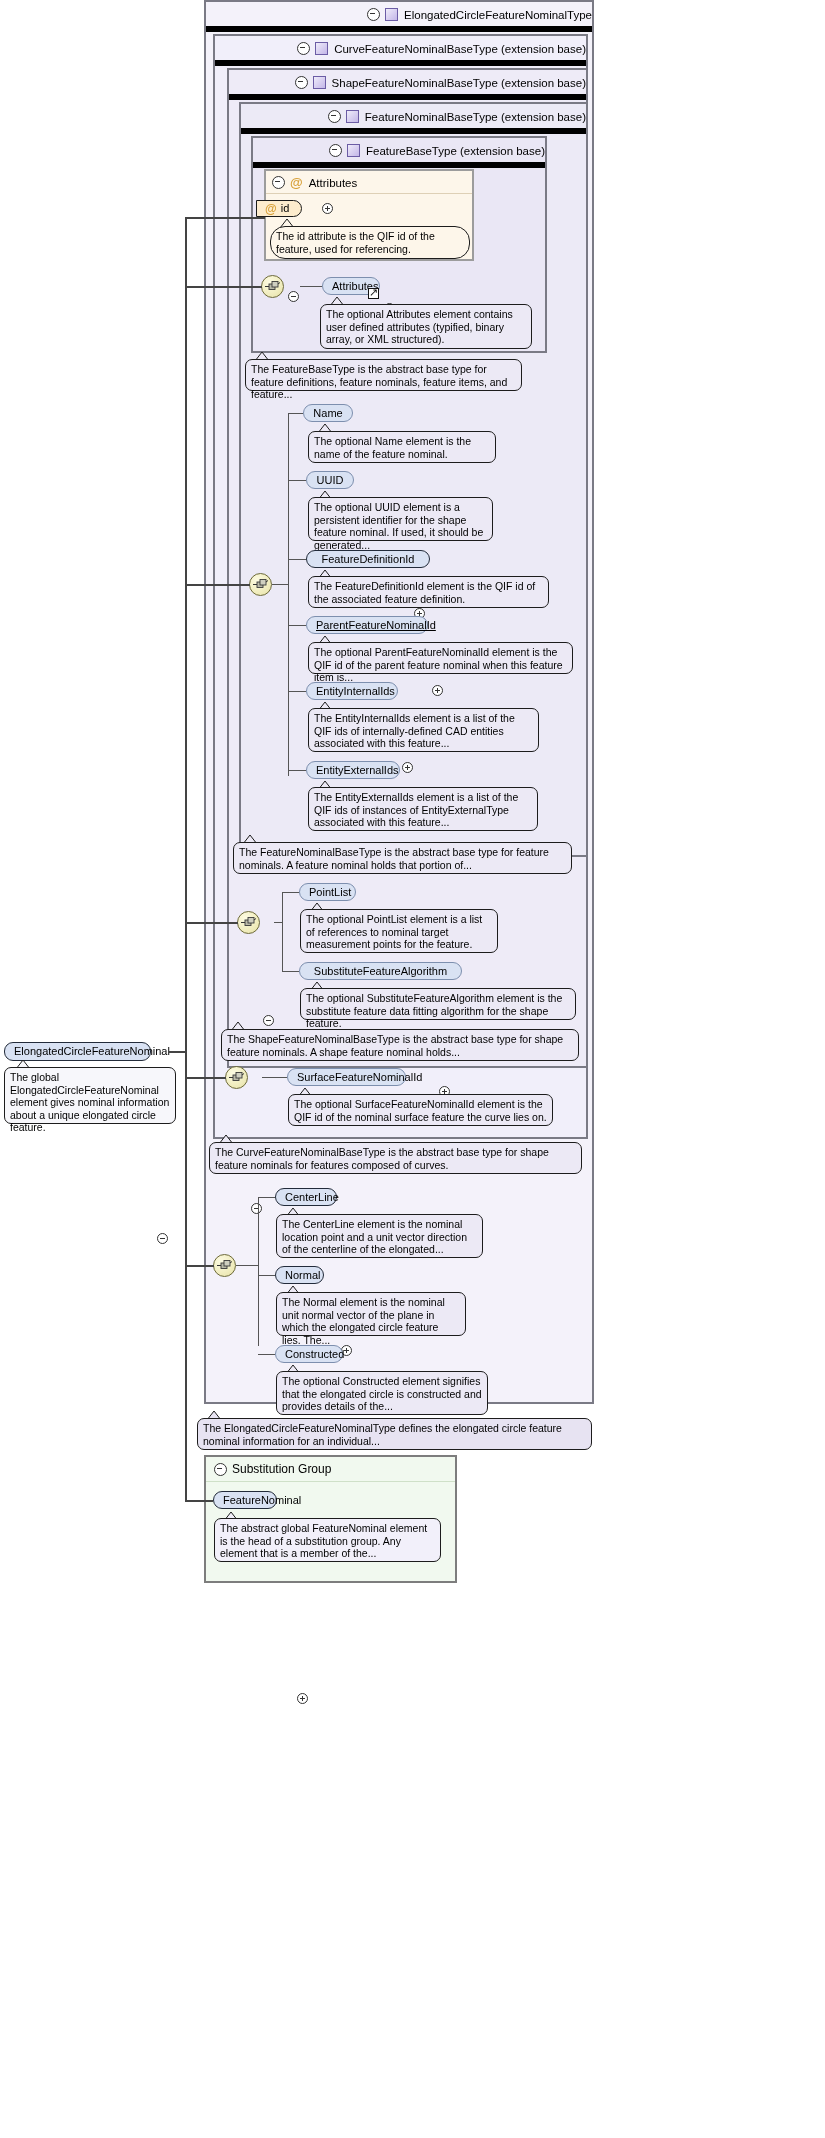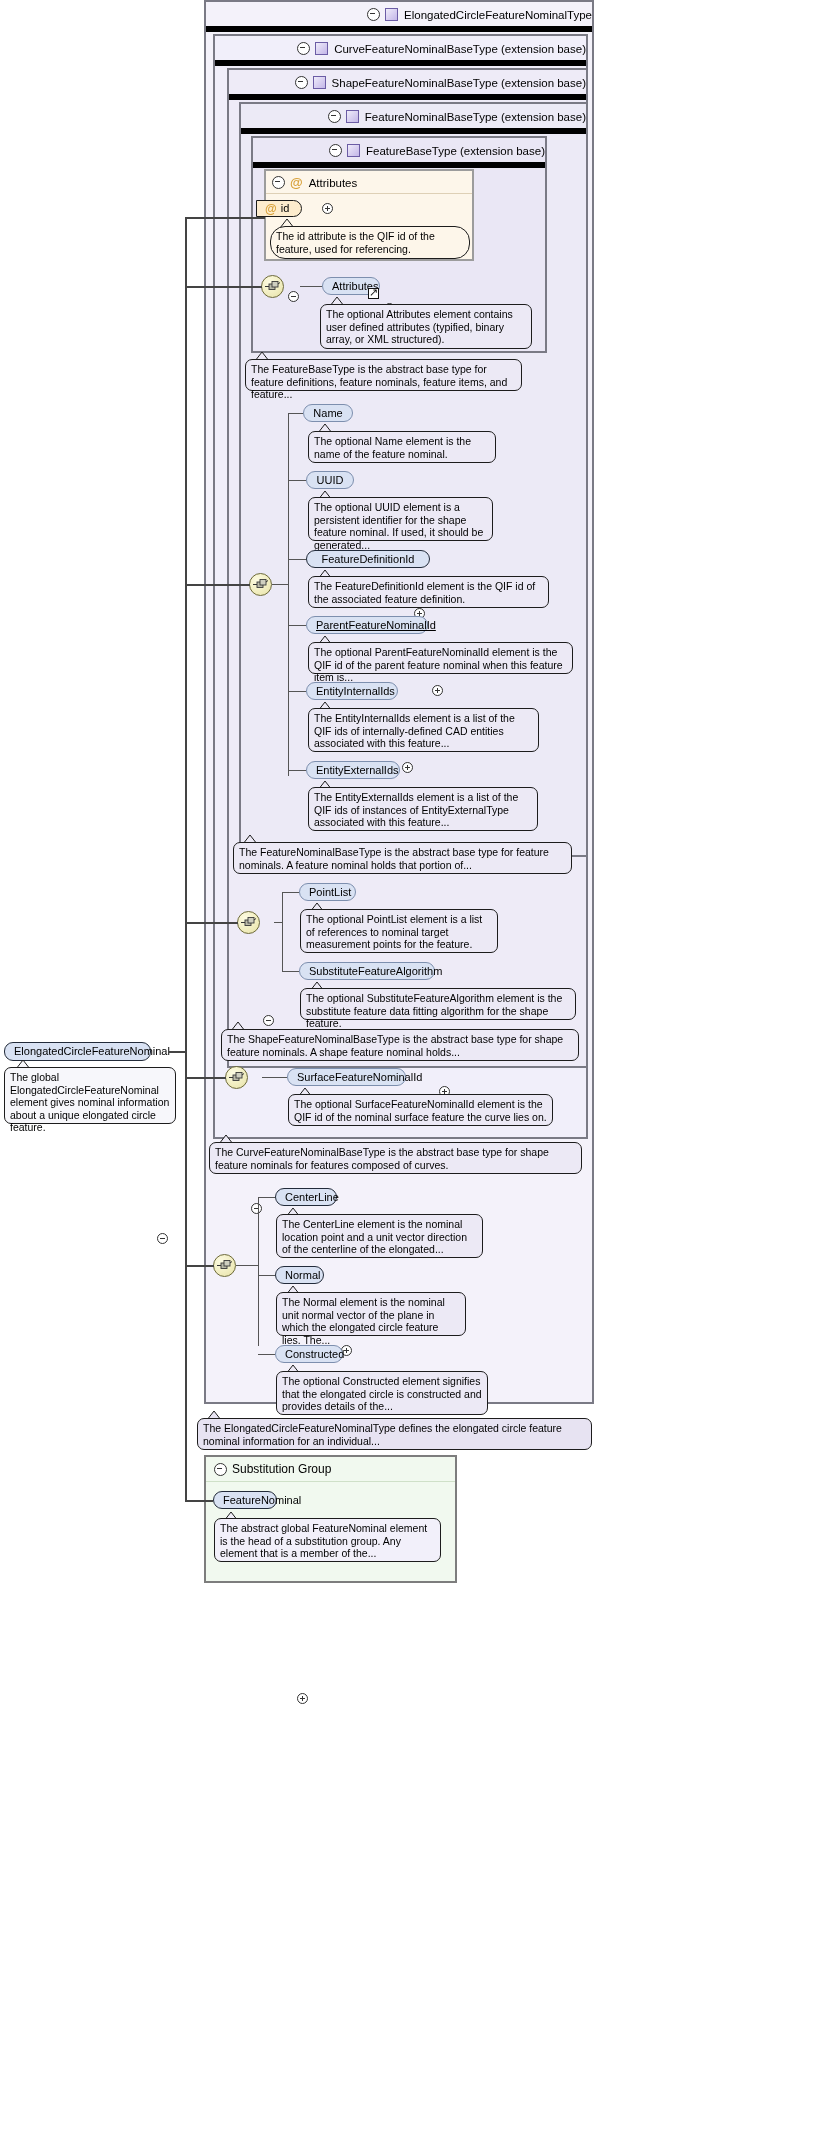--- a/index.html
+++ b/index.html
@@ -433,21 +433,21 @@
   <div class="abs ptr" style="left:310px; top:903px;">
     <svg width="16" height="9" viewBox="0 0 16 9">
         <path d="M0 9 L7 0 L14 9" fill="#ece9f5" stroke="#1c1c1c" stroke-width="1"></path>
       </svg>
   </div>
   <div class="abs doc" style="left:300px; top:909px; width:198px; height:44px;">
     <span>The optional PointList element is a list of references to nominal target measurement points for the feature.</span>
   </div>
 
   <div class="abs hline" style="left:282px; top:971px; width:17px;"></div>
-  <div class="abs elem-pill" style="left:299px; top:962px; width:136px;">
+  <div class="abs elem-pill" style="left:299px; top:962px; width:163px;">
     <span>SubstituteFeatureAlgorithm</span>
   </div>
   <div class="abs pluscircle" style="left:439px; top:965px;"></div>
   <div class="abs ptr" style="left:310px; top:982px;">
     <svg width="16" height="9" viewBox="0 0 16 9">
         <path d="M0 9 L7 0 L14 9" fill="#ece9f5" stroke="#1c1c1c" stroke-width="1"></path>
       </svg>
   </div>
   <div class="abs doc" style="left:300px; top:988px; width:276px; height:32px;">
     <span>The optional SubstituteFeatureAlgorithm element is the substitute feature data fitting algorithm for the shape feature.</span>

